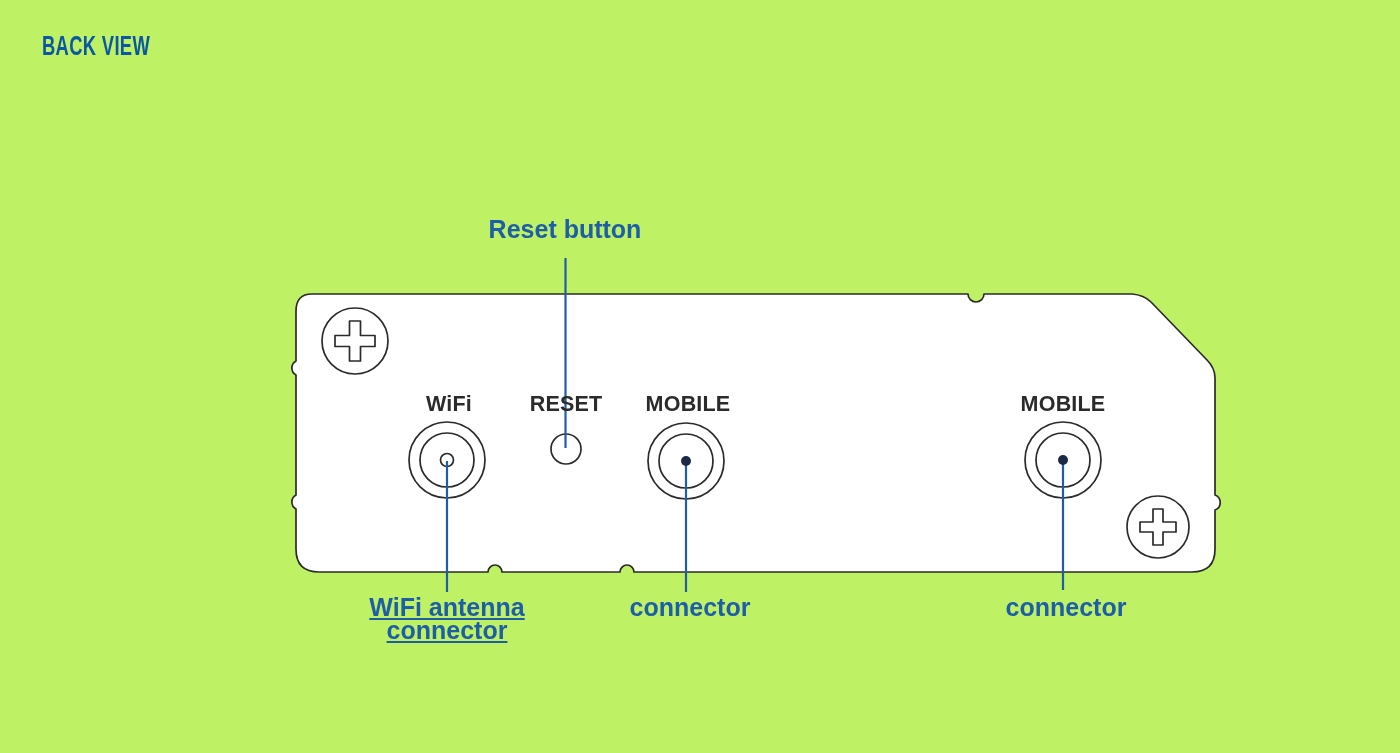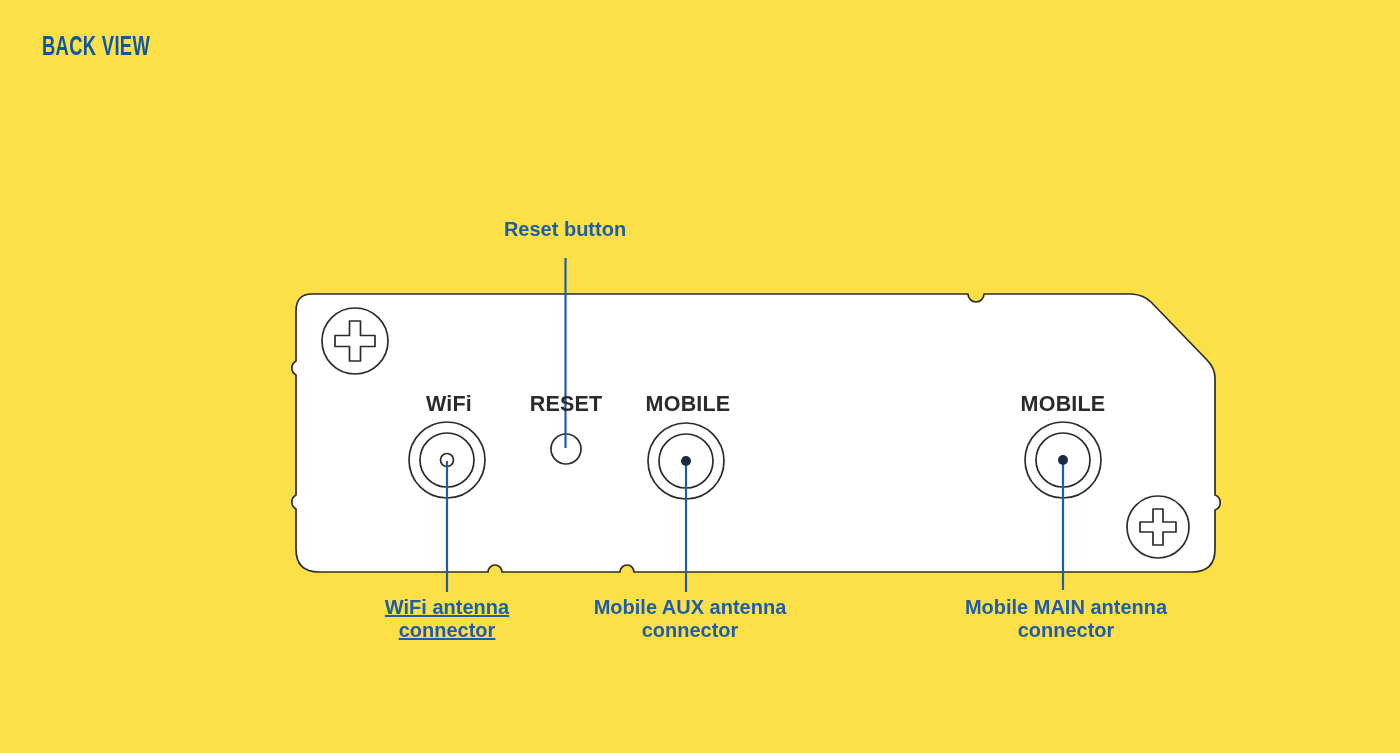--- a/index.html
+++ b/index.html
@@ -5,21 +5,21 @@
   * { margin: 0; padding: 0; box-sizing: border-box; }
   html, body {
     width: 1400px; height: 753px;
     background: #ffffff;
     font-family: "Liberation Sans", sans-serif;
     overflow: hidden;
   }
   .stage {
     position: relative;
     width: 1400px; height: 753px;
-    background: #fde047;
+    background: #bef264;
   }
   .page-title {
     position: absolute;
     left: 42px; top: 31px;
     font-size: 27px;
     font-weight: 700;
     letter-spacing: 0.5px;
     color: #0b57a6;
     transform: scaleX(0.68);
     transform-origin: left top;
@@ -28,21 +28,21 @@
   .diagram-svg {
     position: absolute;
     left: 0; top: 0;
     width: 1400px; height: 753px;
   }
   .callout-label {
     position: absolute;
     transform: translateX(-50%);
     text-align: center;
     color: #1e5da8;
-    font-size: 20px;
+    font-size: 25px;
     font-weight: 600;
     line-height: 23px;
     white-space: nowrap;
   }
   .callout-label .line { display: block; }
 </style>
 </head>
 <body>
 
 <div class="stage">
@@ -115,22 +115,20 @@
   <div class="callout-label" style="left:565px; top:218px;">
     <span class="line">Reset button</span>
   </div>
 
   <div class="callout-label" style="left:447px; top:596px;text-decoration:underline;">
     <span class="line">WiFi antenna</span>
     <span class="line">connector</span>
   </div>
 
   <div class="callout-label" style="left:690px; top:596px;">
-    <span class="line">Mobile AUX antenna</span>
     <span class="line">connector</span>
   </div>
 
   <div class="callout-label" style="left:1066px; top:596px;">
-    <span class="line">Mobile MAIN antenna</span>
     <span class="line">connector</span>
   </div>
 
 </div>
 
 </body></html>

